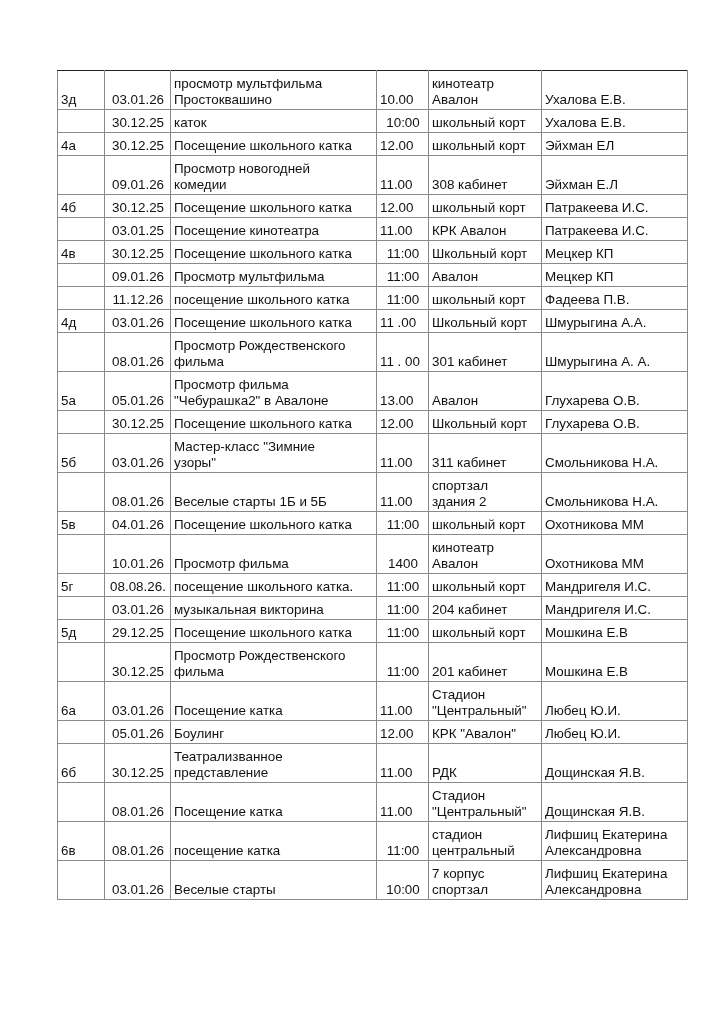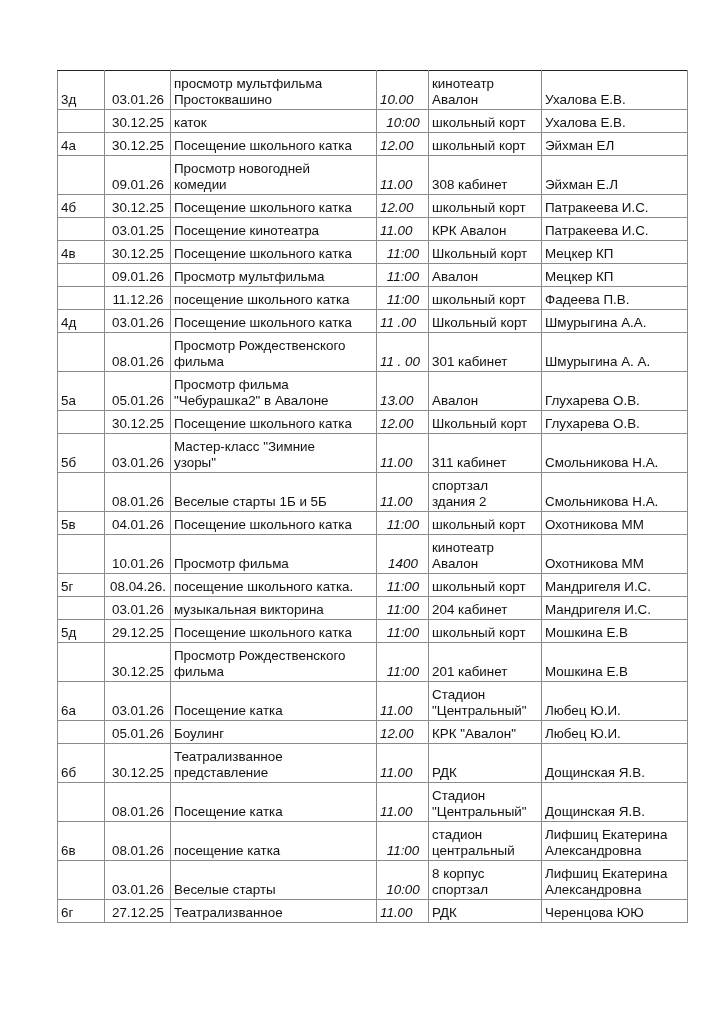--- a/index.html
+++ b/index.html
@@ -16,21 +16,21 @@
   table.sched col.c4 { width: 52px; }
   table.sched col.c5 { width: 113px; }
   table.sched col.c6 { width: 146px; }
   table.sched td {
     border: 1px solid #8a8a8a; padding: 0 2px 1px 3px;
     vertical-align: bottom; white-space: pre-line; overflow: hidden;
   }
   table.sched tr { height: 23px; }
   table.sched tr.dbl { height: 39px; }
   table.sched tr.grp td { border-top: 1.6px solid #222; }
-  table.sched td.c4 { border-left: 1.6px solid #333; font-style: italic; }
+  table.sched td.c4 { border-left: 1.6px solid #333; }
   td.right { text-align: center; }
   td.date { text-align: center; padding-right: 3px; }
 </style>
 </head>
 <body>
 
 <table class="sched">
   <colgroup>
     <col class="c1">
       <col class="c2">
@@ -179,21 +179,21 @@
         <td class="c1"></td>
         <td class="c2 date">10.01.26</td>
         <td class="c3">Просмотр фильма</td>
         <td class="c4 right">1400</td>
         <td class="c5">кинотеатр
 Авалон</td>
         <td class="c6">Охотникова ММ</td>
       </tr>
       <tr class="grp">
         <td class="c1">5г</td>
-        <td class="c2 date">08.04.26.</td>
+        <td class="c2 date">08.08.26.</td>
         <td class="c3">посещение школьного катка.</td>
         <td class="c4 right">11:00</td>
         <td class="c5">школьный корт</td>
         <td class="c6">Мандригеля И.С.</td>
       </tr>
       <tr>
         <td class="c1"></td>
         <td class="c2 date">03.01.26</td>
         <td class="c3">музыкальная викторина</td>
         <td class="c4 right">11:00</td>
@@ -260,27 +260,19 @@
         <td class="c5">стадион
 центральный</td>
         <td class="c6">Лифшиц Екатерина
 Александровна</td>
       </tr>
       <tr class="dbl">
         <td class="c1"></td>
         <td class="c2 date">03.01.26</td>
         <td class="c3">Веселые старты</td>
         <td class="c4 right">10:00</td>
-        <td class="c5">8 корпус
+        <td class="c5">7 корпус
 спортзал</td>
         <td class="c6">Лифшиц Екатерина
 Александровна</td>
-      </tr>
-      <tr class="grp">
-        <td class="c1">6г</td>
-        <td class="c2 date">27.12.25</td>
-        <td class="c3">Театрализванное</td>
-        <td class="c4">11.00</td>
-        <td class="c5">РДК</td>
-        <td class="c6">Черенцова ЮЮ</td>
       </tr>
     </tbody>
 </table>
 
 </body></html>

